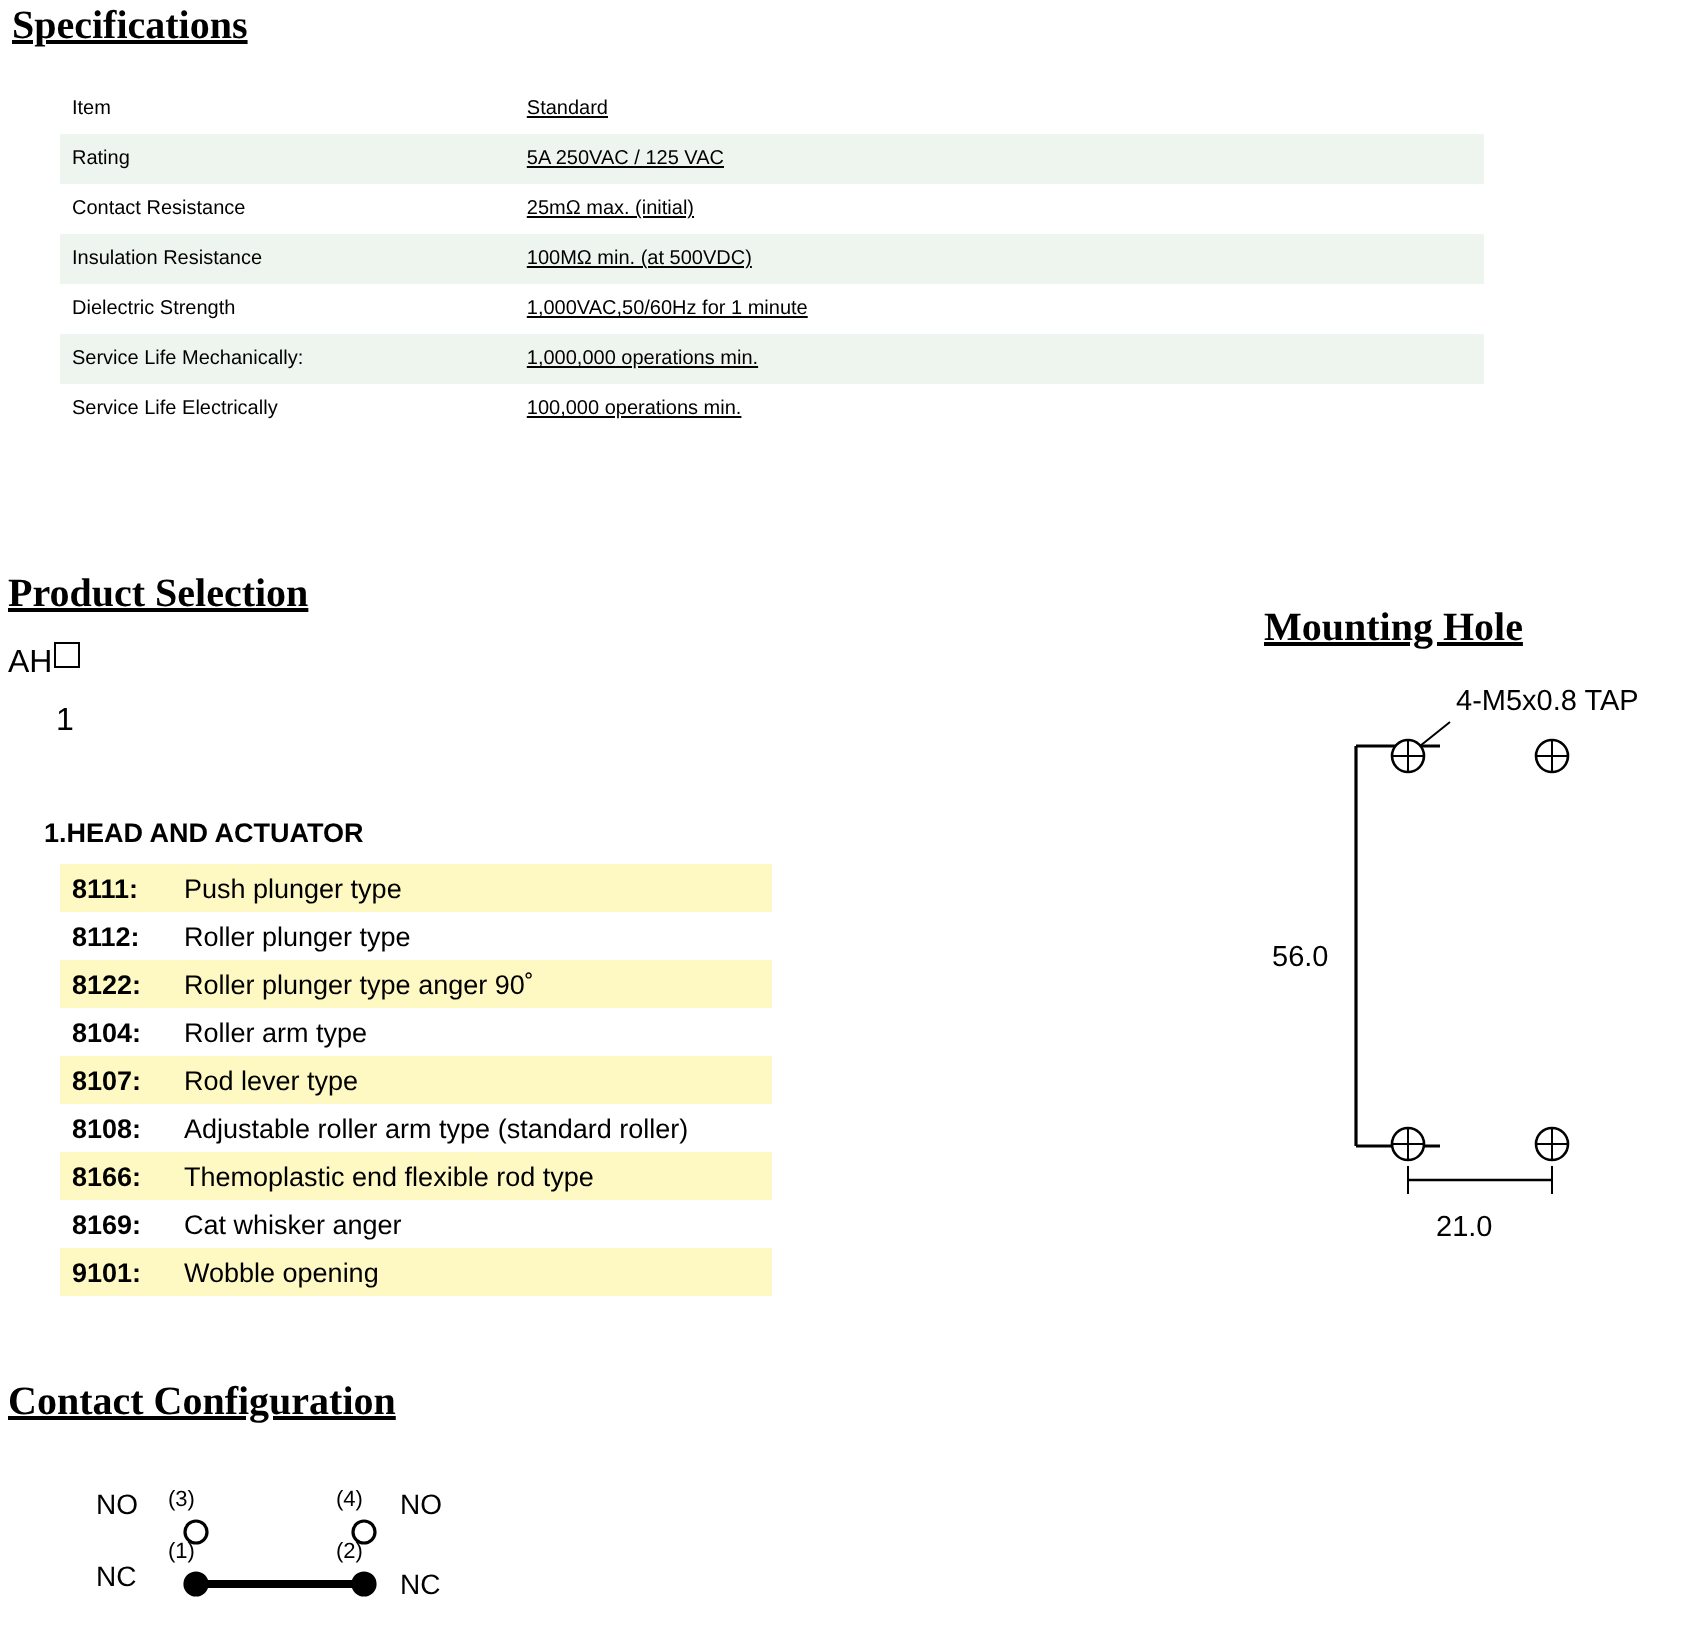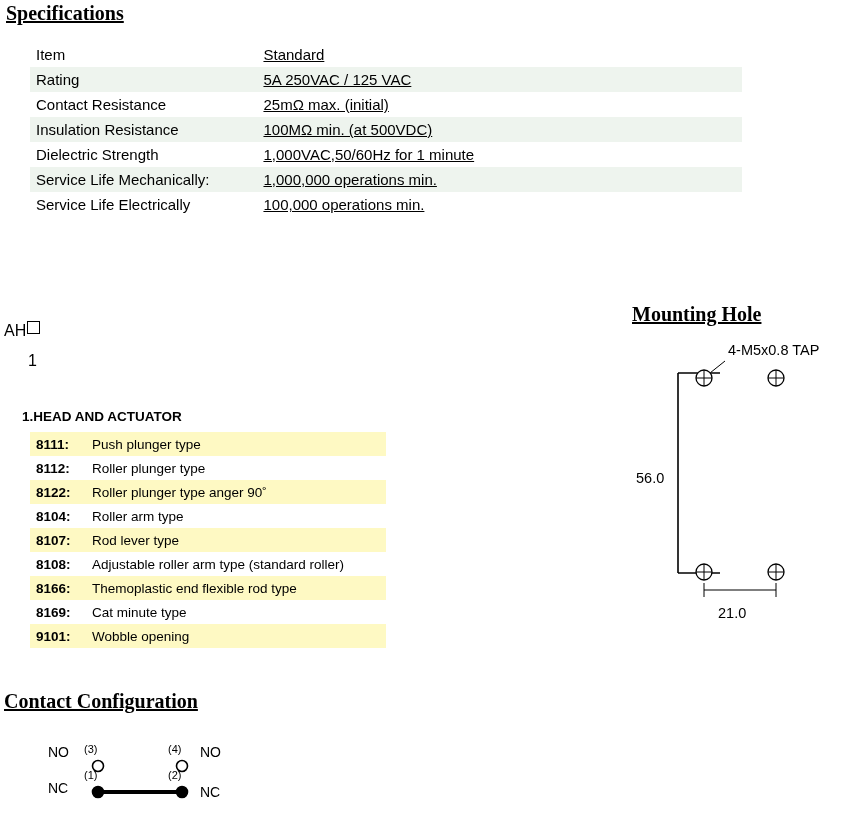--- a/index.html
+++ b/index.html
@@ -13,21 +13,21 @@
   h2.section{
     font-family:"Liberation Serif", serif;
     font-size:20px;font-weight:bold;margin:0;
     text-decoration:underline;letter-spacing:0px;
   }
 
   
   #spec-title{position:absolute;left:6px;top:2px;}
   table.spec{
     position:absolute;left:30px;top:42px;width:712px;
-    border-collapse:collapse;font-size:15px;
+    border-collapse:collapse;font-size:10px;
   }
   table.spec td{padding:3px 0 3px 6px;height:19px;vertical-align:middle;}
   table.spec tr.alt td{background:#eef4ee;}
   table.spec td.col1{width:222px;}
   table.spec td.col2{width:480px;text-decoration:underline;}
   table.spec tr.head td{background:#ffffff;}
 
   
   #prodsel-title{position:absolute;left:4px;top:286px;}
   #ah-code{position:absolute;left:4px;top:321px;font-size:16px;}
@@ -85,20 +85,21 @@
         <td class="col1">Service Life Mechanically:</td>
         <td class="col2">1,000,000 operations min.</td>
       </tr>
       <tr>
         <td class="col1">Service Life Electrically</td>
         <td class="col2">100,000 operations min.</td>
       </tr>
     </tbody>
   </table>
 
+  <h2 class="section" id="prodsel-title">Product Selection</h2>
 
   <div id="ah-code">
     <span>AH</span><span id="ah-box"></span>
   </div>
 
   <div id="num-one">1</div>
 
   <div id="head-act">1.HEAD AND ACTUATOR</div>
 
   <table class="sel">
@@ -126,21 +127,21 @@
       <tr>
         <td class="code">8108:</td>
         <td>Adjustable roller arm type (standard roller)</td>
       </tr>
       <tr class="alt">
         <td class="code">8166:</td>
         <td>Themoplastic end flexible rod type</td>
       </tr>
       <tr>
         <td class="code">8169:</td>
-        <td>Cat minute type</td>
+        <td>Cat whisker anger</td>
       </tr>
       <tr class="alt">
         <td class="code">9101:</td>
         <td>Wobble opening</td>
       </tr>
     </tbody>
   </table>
 
   <h2 class="section" id="mount-title">Mounting Hole</h2>
 

